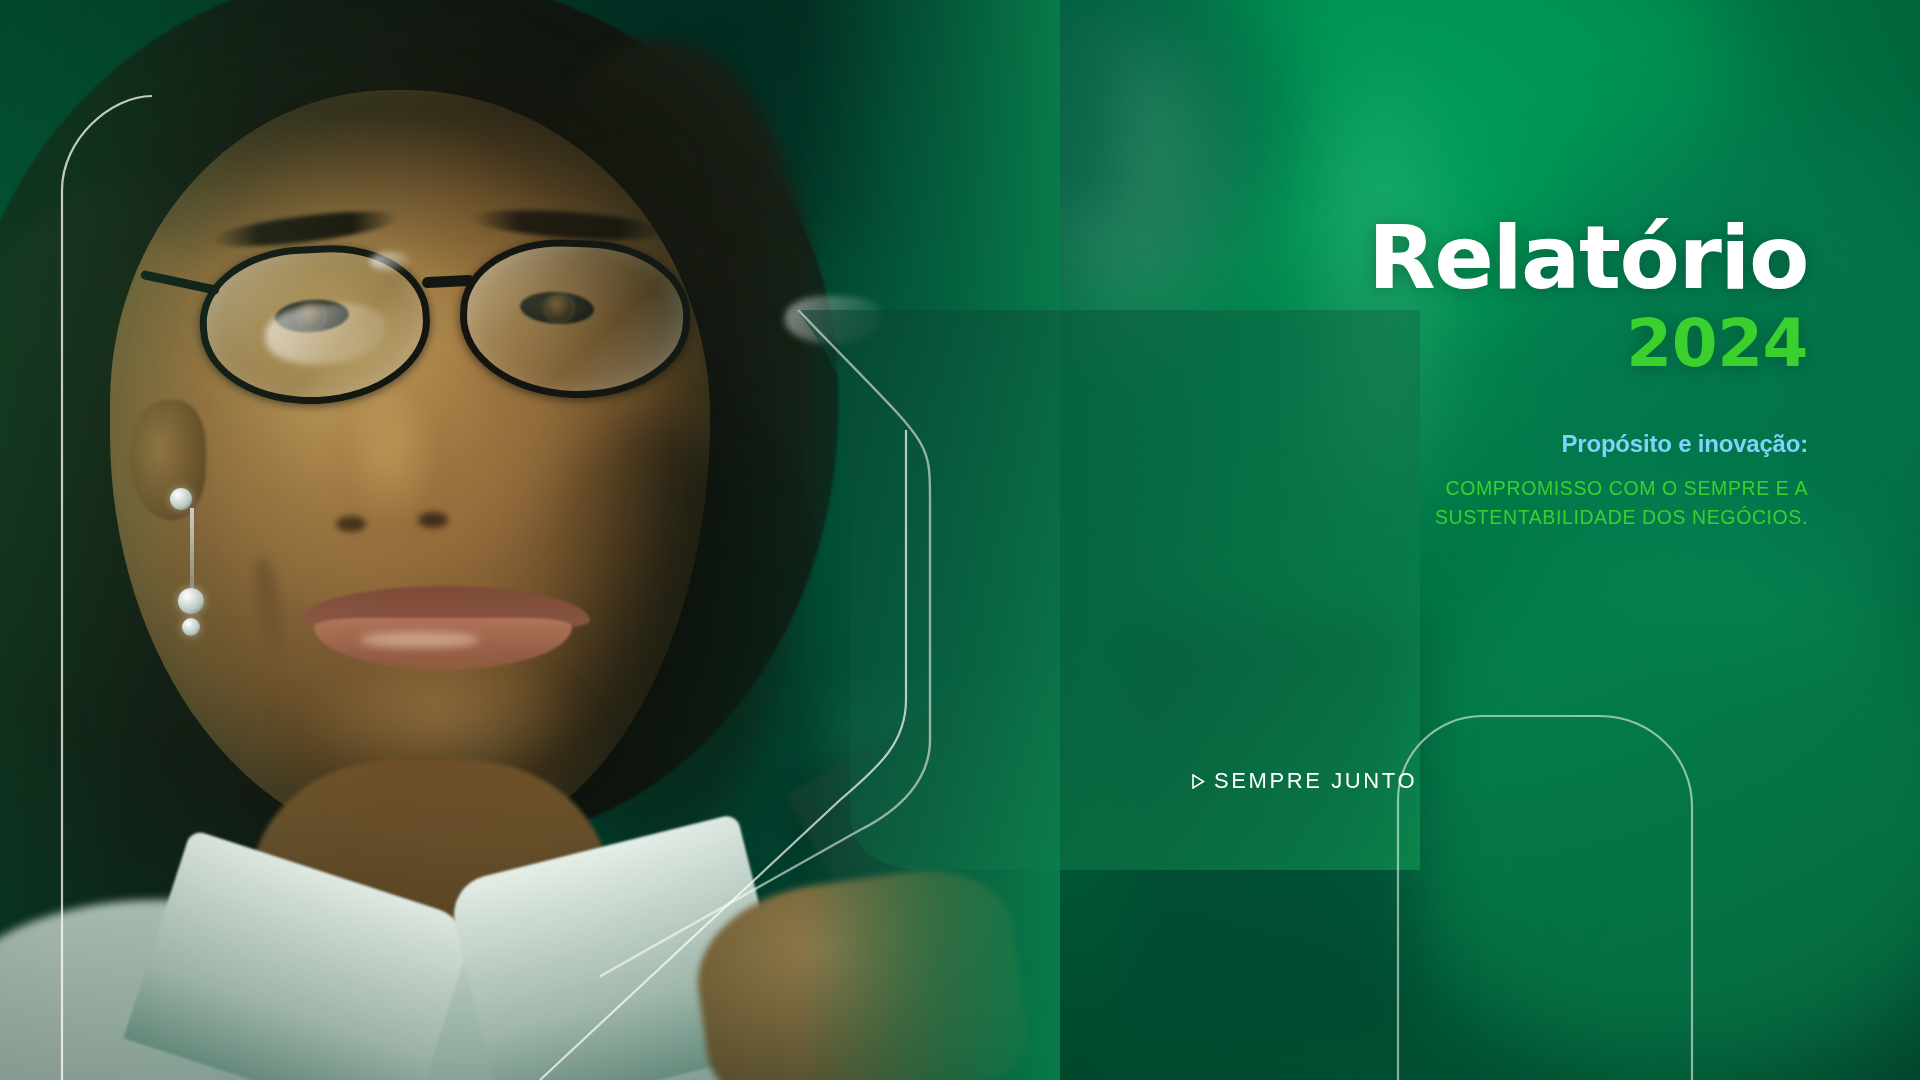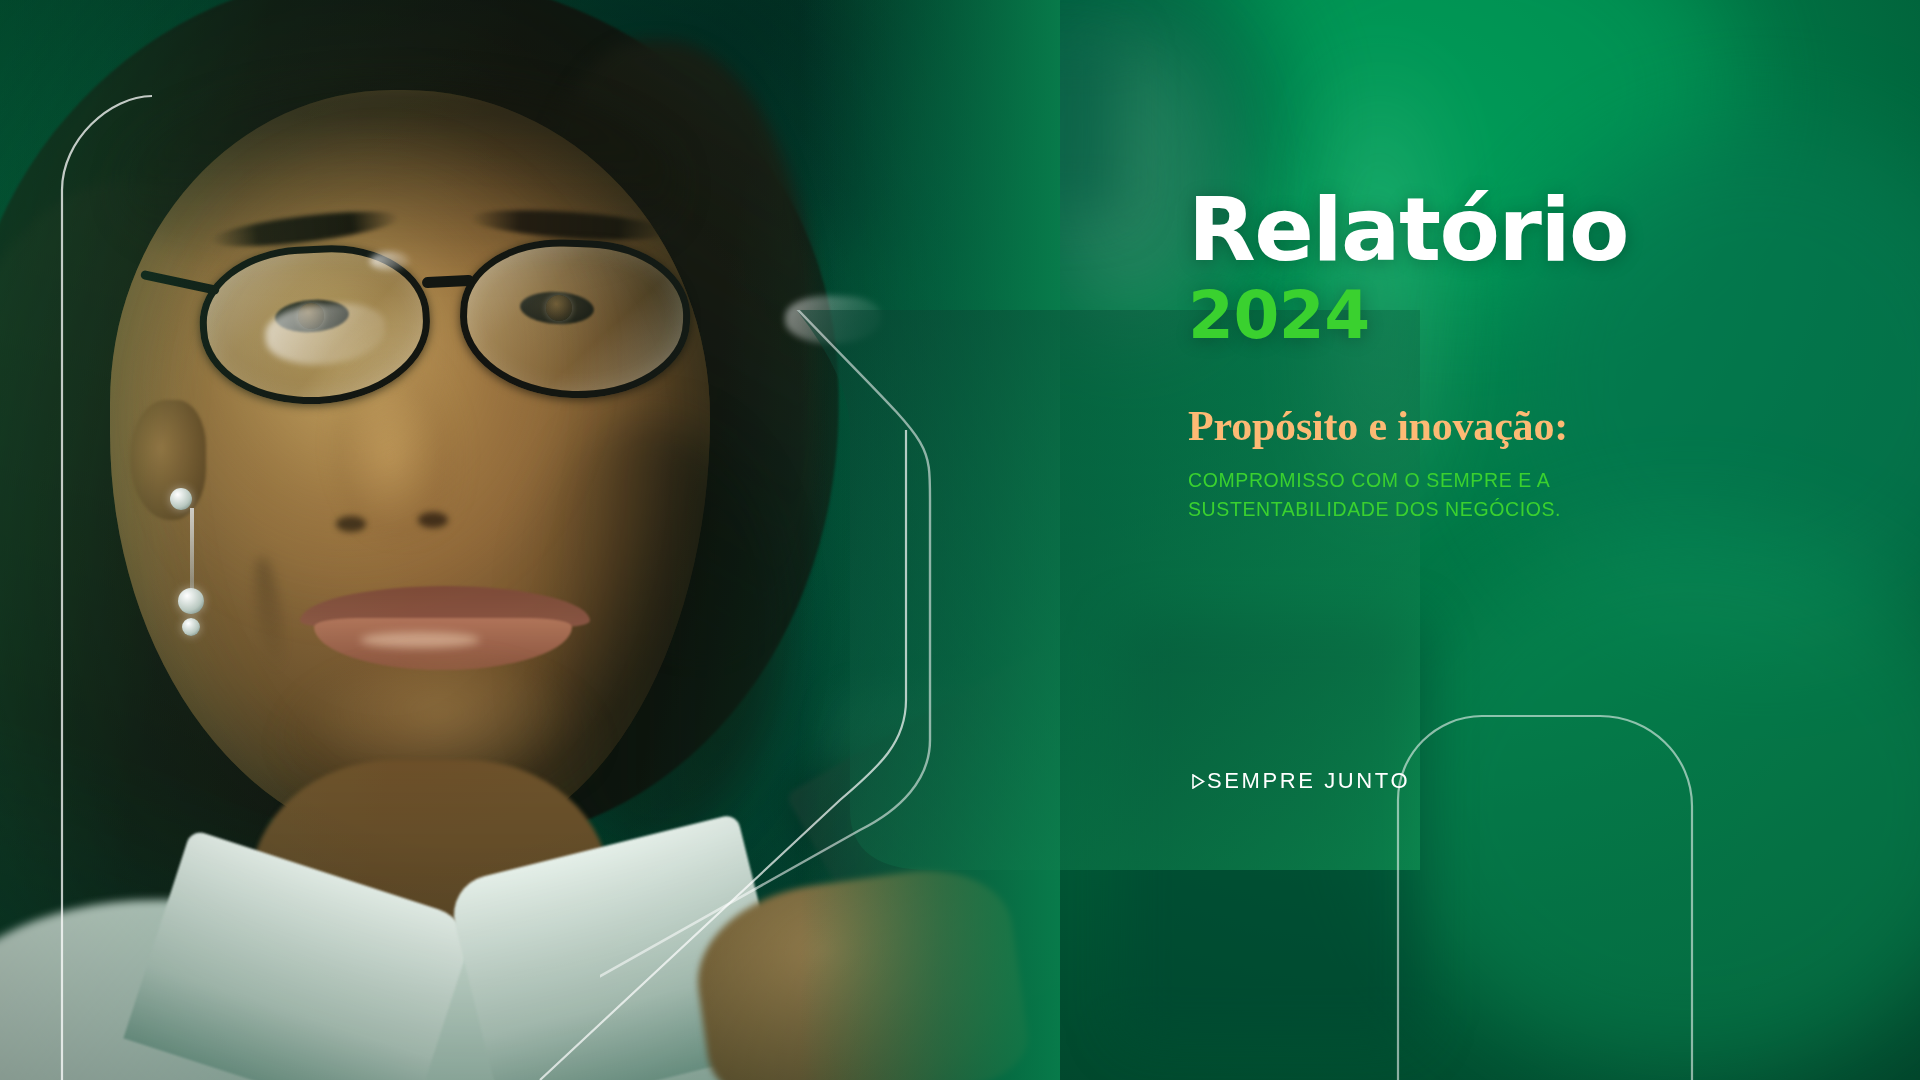--- a/index.html
+++ b/index.html
@@ -313,22 +313,23 @@
     pointer-events:none;
   }
   .glass-arrow svg { display:block; }
 
   
   .outline-layer { position:absolute; inset:0; pointer-events:none; }
 
   
   .content {
     position:absolute;
-    left:1188px; top:188px;
+    left:1188px; top:216px;
     width:620px;
+    text-align:right;
   }
   .title {
     font-family: "DejaVu Sans", sans-serif;
     color:#ffffff;
     font-weight:700;
     font-size:88px;
     line-height:0.96;
     letter-spacing:-1.5px;
     text-shadow: 0 2px 18px rgba(0,0,0,0.25);
   }
@@ -338,24 +339,24 @@
     color:#3ad12f;
     font-family:"DejaVu Sans", sans-serif;
     font-weight:700;
     font-size:66px;
     line-height:1.15;
     letter-spacing:-0.5px;
     margin-top:6px;
   }
   .subtitle {
     margin-top:48px;
-    color:#fdba74;
-    font-family:Liberation Serif, serif;
+    color:#7dd3fc;
+    font-family:Liberation Sans, sans-serif;
     font-weight:700;
-    font-size:42px;
+    font-size:24px;
     letter-spacing:-0.2px;
   }
   .tagline {
     margin-top:16px;
     color:#3ad12f;
     font-family:"Liberation Sans", sans-serif;
     font-weight:400;
     font-size:19.5px;
     letter-spacing:0.6px;
     line-height:1.45;
@@ -384,21 +385,21 @@
   .chev {
     width:0; height:0;
     border-top:15px solid transparent;
     border-bottom:15px solid transparent;
     border-left:19px solid #ffffff;
   }
   .chev.small { border-top-width:15px; border-bottom-width:15px; border-left-width:19px; }
   .logo-sub {
     display:flex;
     align-items:center;
-    gap:2px;
+    gap:9px;
     margin-top:16px;
     margin-left:4px;
   }
   .chev-hollow {
     width:13px; height:15px;
     position:relative;
   }
   .chev-hollow svg { display:block; }
   .logo-sub-text {
     color:#ffffff;

